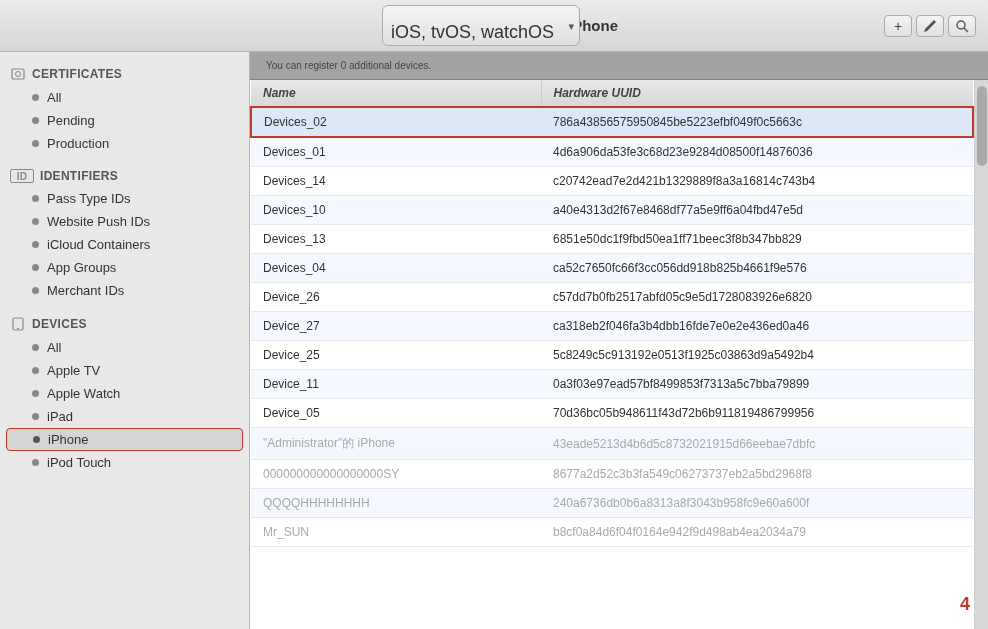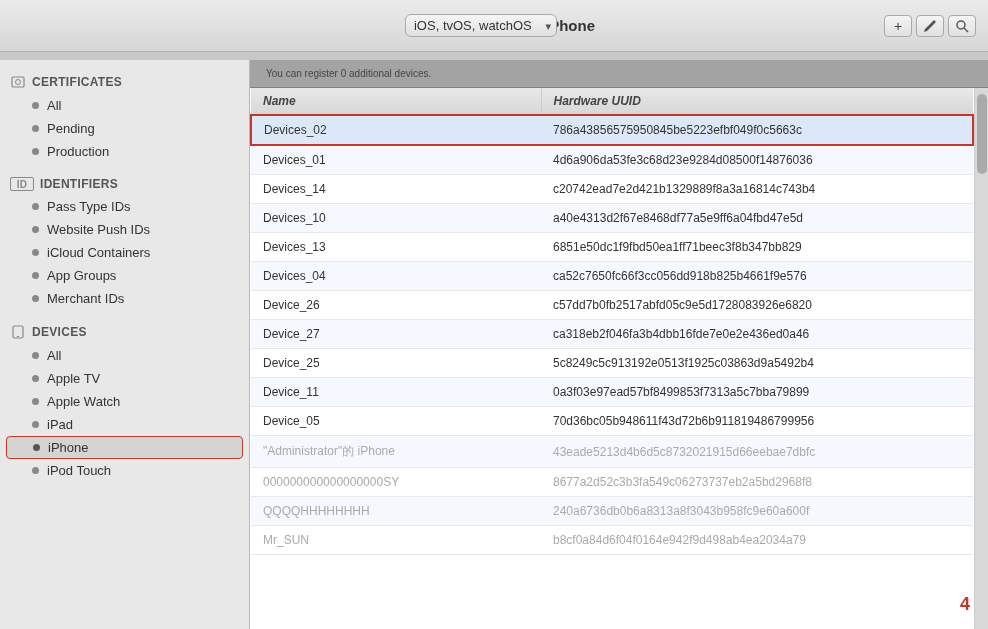--- a/index.html
+++ b/index.html
@@ -52,22 +52,22 @@
       position: absolute;
       left: 12px;
       display: flex;
       align-items: center;
       gap: 0;
     }
     .platform-select {
       background: linear-gradient(to bottom, #f5f5f5, #e0e0e0);
       border: 1px solid #aaa;
       border-radius: 6px;
-      padding: 3px 24px 3px 8px;
-      font-size: 13px;
+      padding: 16px 24px 3px 8px;
+      font-size: 18px;
       color: #333;
       appearance: none;
       -webkit-appearance: none;
       cursor: pointer;
       position: relative;
     }
     .platform-select-wrap {
       position: relative;
     }
     .platform-select-wrap::after {
@@ -79,21 +79,20 @@
       pointer-events: none;
       font-size: 11px;
       color: #555;
     }
 
     
     .main-layout {
       display: flex;
       flex: 1;
       overflow: hidden;
-      margin-top: 8px;
     }
 
     
     .sidebar {
       width: 250px;
       background: #e8e8e8;
       border-right: 1px solid #b8b8b8;
       overflow-y: auto;
       flex-shrink: 0;
       padding-bottom: 8px;

